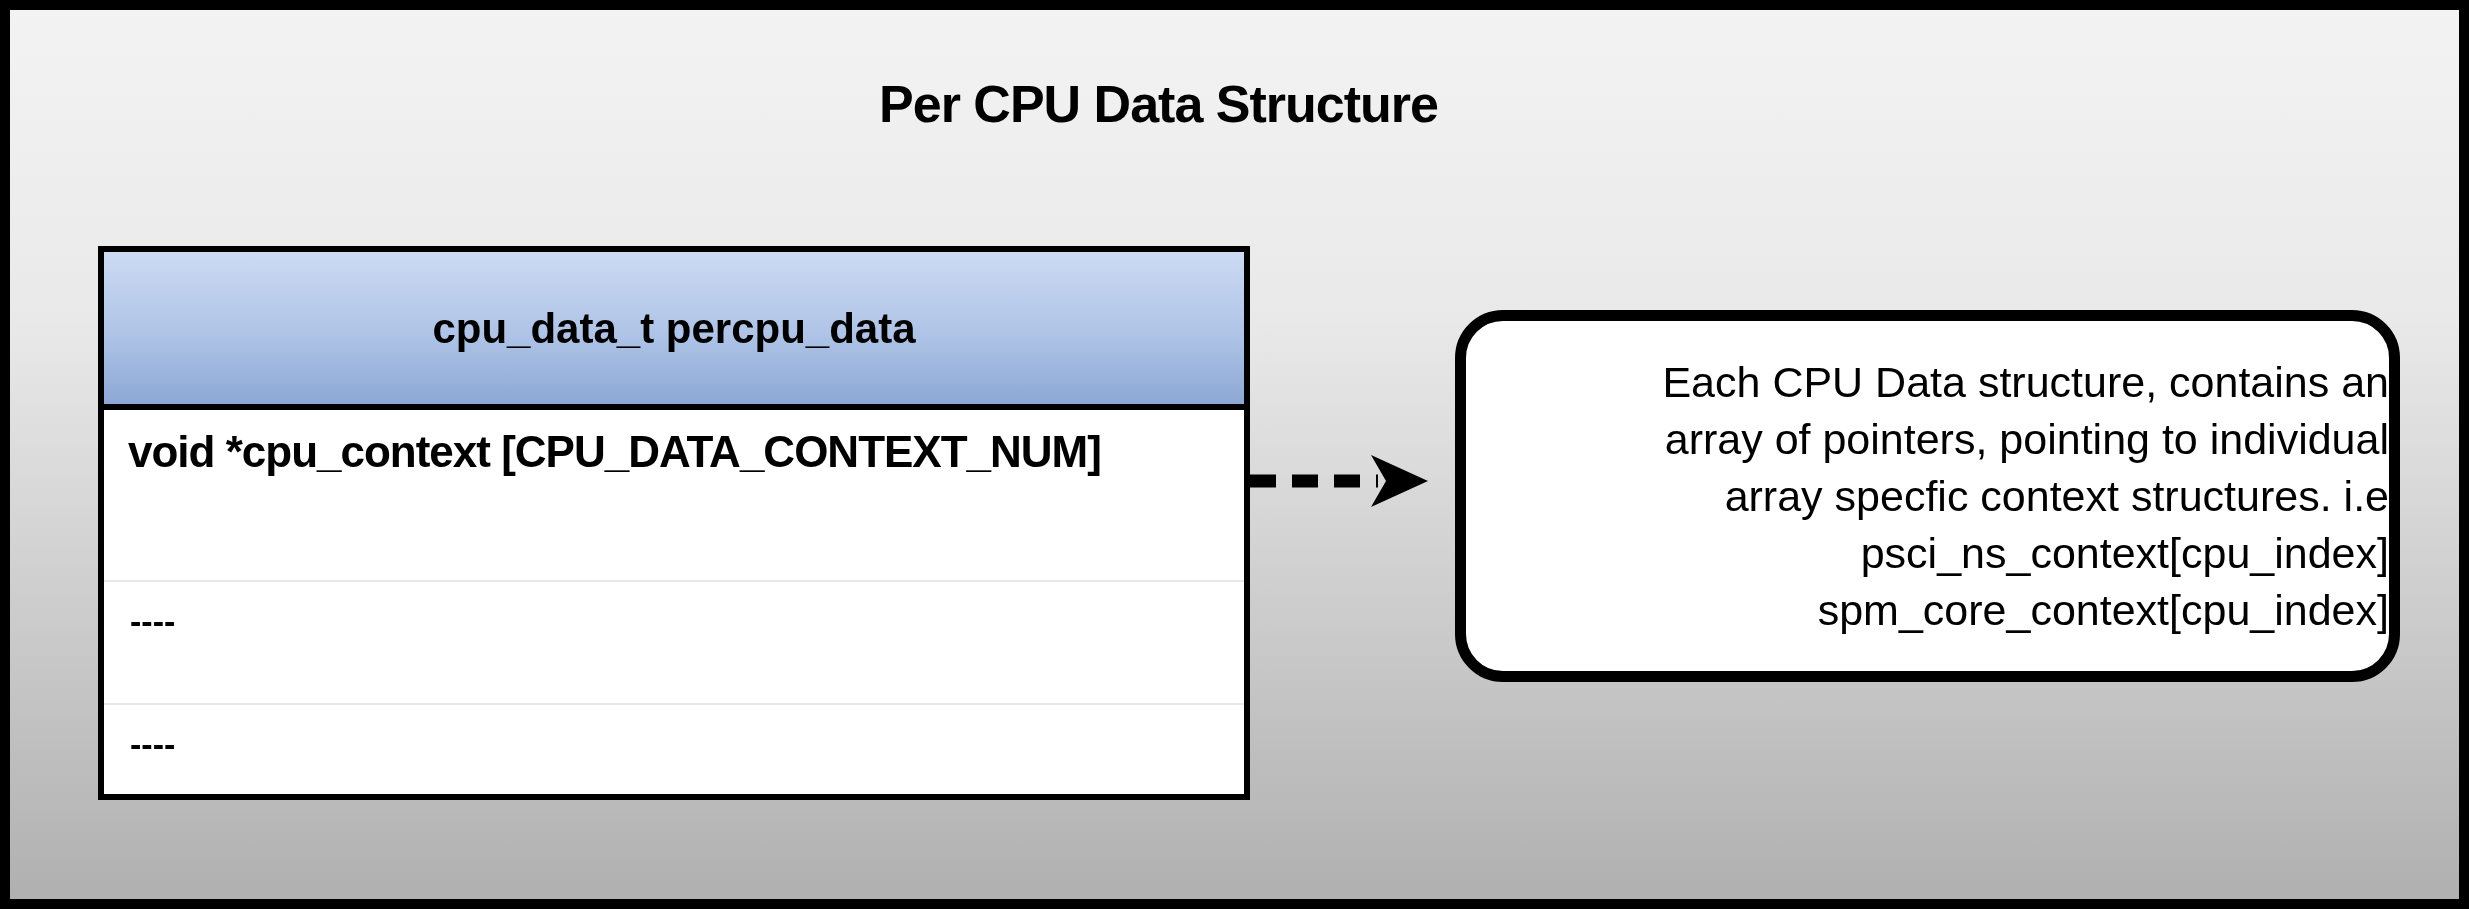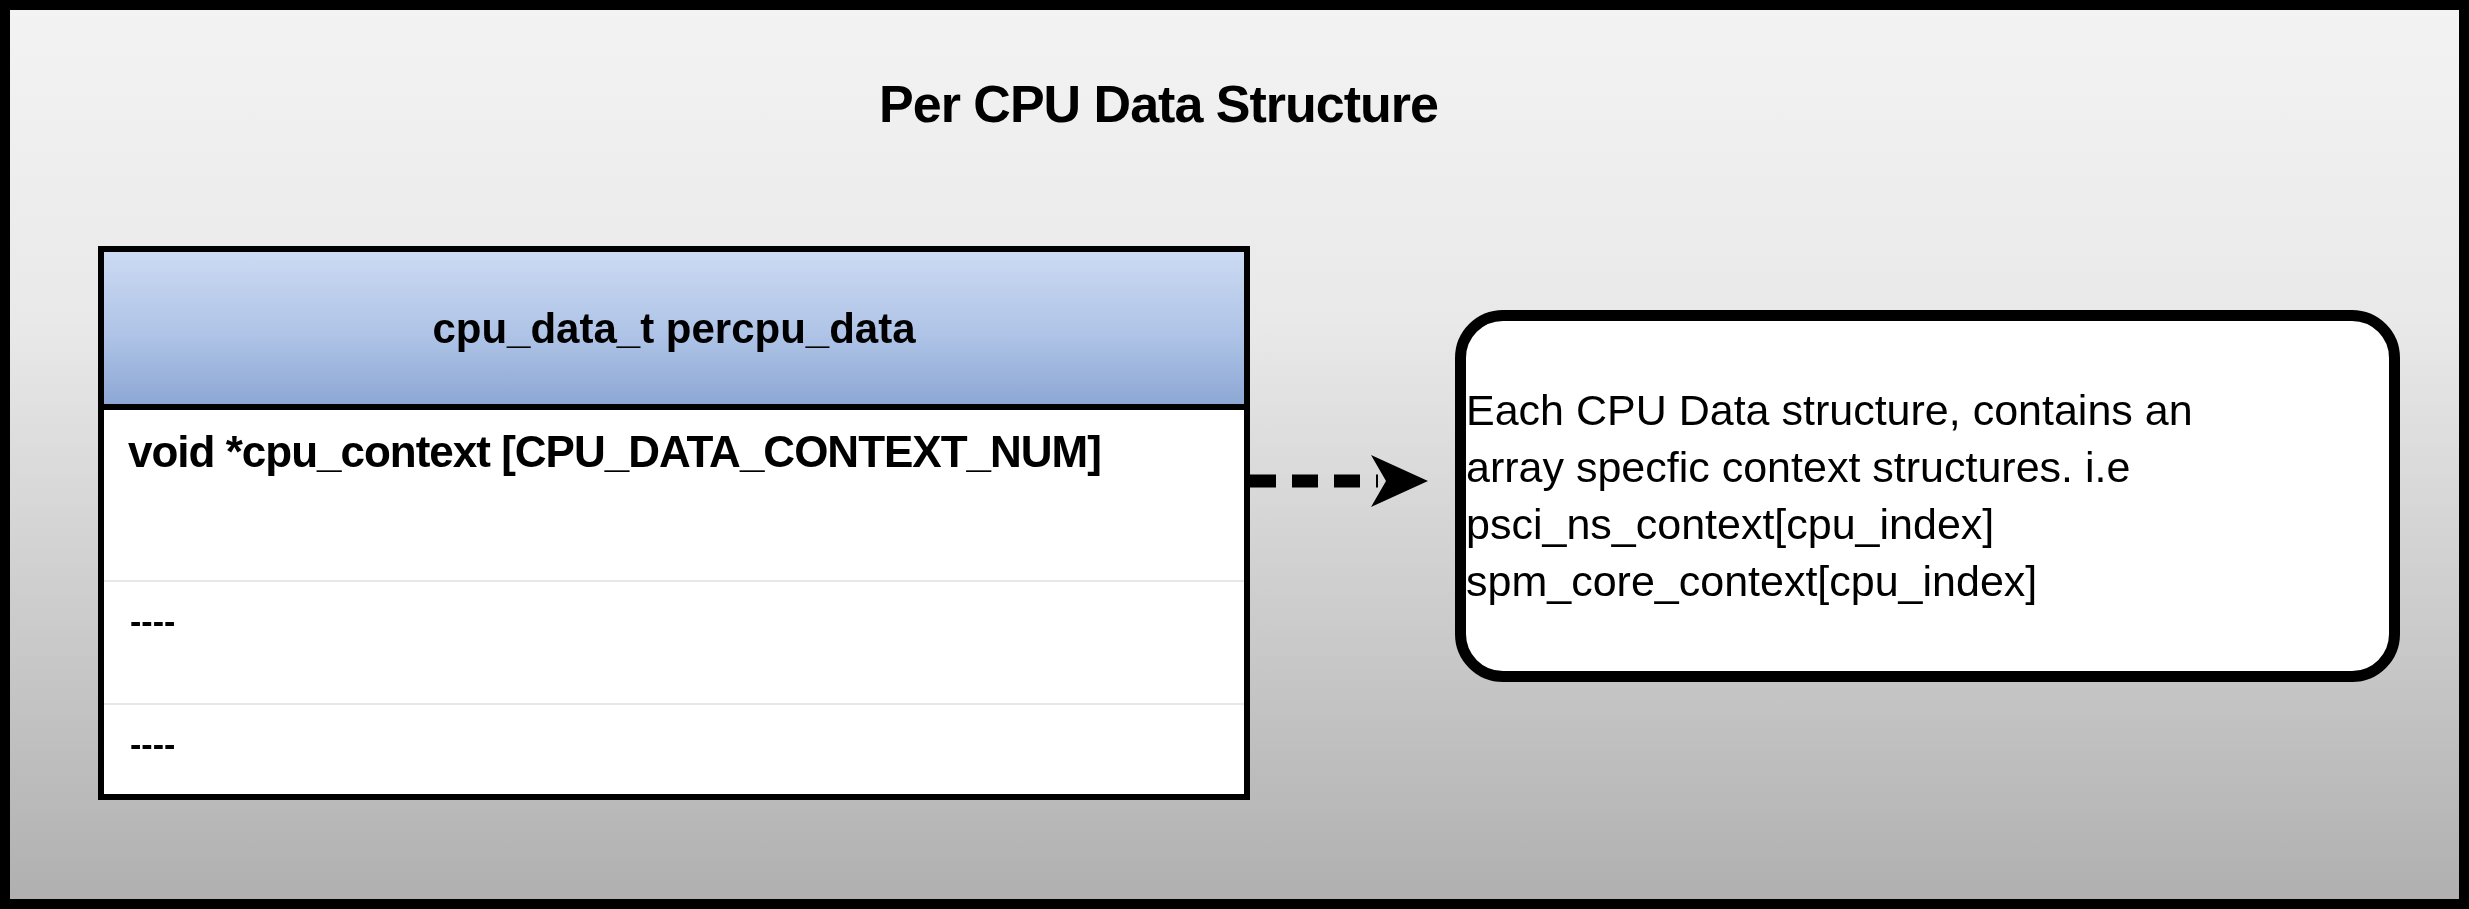--- a/index.html
+++ b/index.html
@@ -92,21 +92,21 @@
     top: 300px;
     width: 945px;
     height: 372px;
     box-sizing: border-box;
     border: 11px solid #000000;
     border-radius: 48px;
     background: #ffffff;
     display: flex;
     flex-direction: column;
     justify-content: center;
-    align-items: flex-start;
+    align-items: flex-end;
     text-align: center;
     font-size: 43px;
     line-height: 57px;
     white-space: nowrap;
   }
 </style>
 </head>
 <body>
 
 <div class="page">
@@ -126,18 +126,19 @@
 
   <div class="arrow-wrap">
     <svg width="180" height="66" viewBox="0 0 180 66" xmlns="http://www.w3.org/2000/svg">
       <line x1="0" y1="33" x2="128" y2="33" stroke="#000000" stroke-width="13" stroke-dasharray="26 16"></line>
       <path d="M 178,33 L 121,7 L 136,33 L 121,59 Z" fill="#000000"></path>
     </svg>
   </div>
 
   <div class="callout">
     <div>Each CPU Data structure, contains an</div>
+    <div>array of pointers, pointing to individual</div>
     <div>array specfic context structures. i.e</div>
     <div>psci_ns_context[cpu_index]</div>
     <div>spm_core_context[cpu_index]</div>
   </div>
 
 </div>
 
 </body></html>

